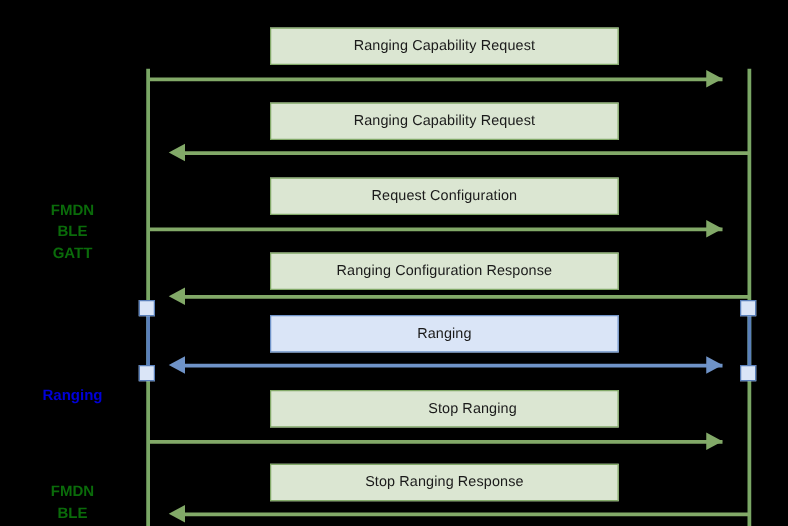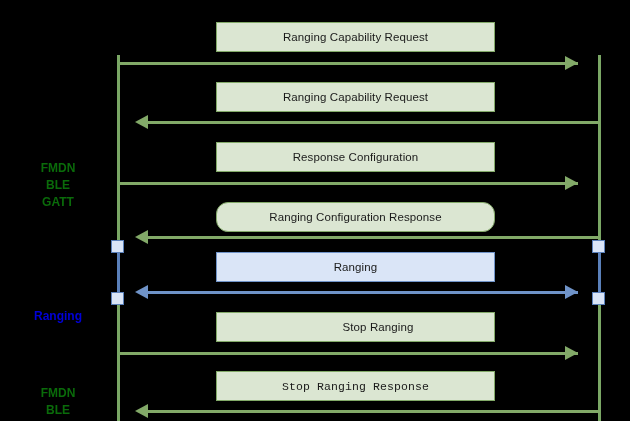--- a/index.html
+++ b/index.html
@@ -141,43 +141,43 @@
   <div class="arrow-line green" style="left:120px; top:62px; width:458px;"></div>
   <div class="arrow-head right green" style="left:565px; top:56px;"></div>
 
   <div class="msg-box green" style="top:82px;">
     <span>Ranging Capability Request</span>
   </div>
   <div class="arrow-line green" style="left:148px; top:121px; width:452px;"></div>
   <div class="arrow-head left green" style="left:135px; top:115px;"></div>
 
   <div class="msg-box green" style="top:142px;">
-    <span>Response Configuration</span>
+    <span>Request Configuration</span>
   </div>
   <div class="arrow-line green" style="left:120px; top:182px; width:458px;"></div>
   <div class="arrow-head right green" style="left:565px; top:176px;"></div>
 
-  <div class="msg-box green" style="top:202px;border-radius:12px;">
+  <div class="msg-box green" style="top:202px;">
     <span>Ranging Configuration Response</span>
   </div>
   <div class="arrow-line green" style="left:148px; top:236px; width:452px;"></div>
   <div class="arrow-head left green" style="left:135px; top:230px;"></div>
 
   <div class="msg-box blue" style="top:252px;">
     <span>Ranging</span>
   </div>
   <div class="arrow-line blue" style="left:148px; top:291px; width:430px;"></div>
   <div class="arrow-head left blue" style="left:135px; top:285px;"></div>
   <div class="arrow-head right blue" style="left:565px; top:285px;"></div>
 
   <div class="msg-box green" style="top:312px;padding-left:45px;">
     <span>Stop Ranging</span>
   </div>
   <div class="arrow-line green" style="left:120px; top:352px; width:458px;"></div>
   <div class="arrow-head right green" style="left:565px; top:346px;"></div>
 
-  <div class="msg-box green" style="top:371px;font-family:Liberation Mono, monospace;">
+  <div class="msg-box green" style="top:371px;">
     <span>Stop Ranging Response</span>
   </div>
   <div class="arrow-line green" style="left:148px; top:410px; width:452px;"></div>
   <div class="arrow-head left green" style="left:135px; top:404px;"></div>
 
 </div>
 
 </body></html>

